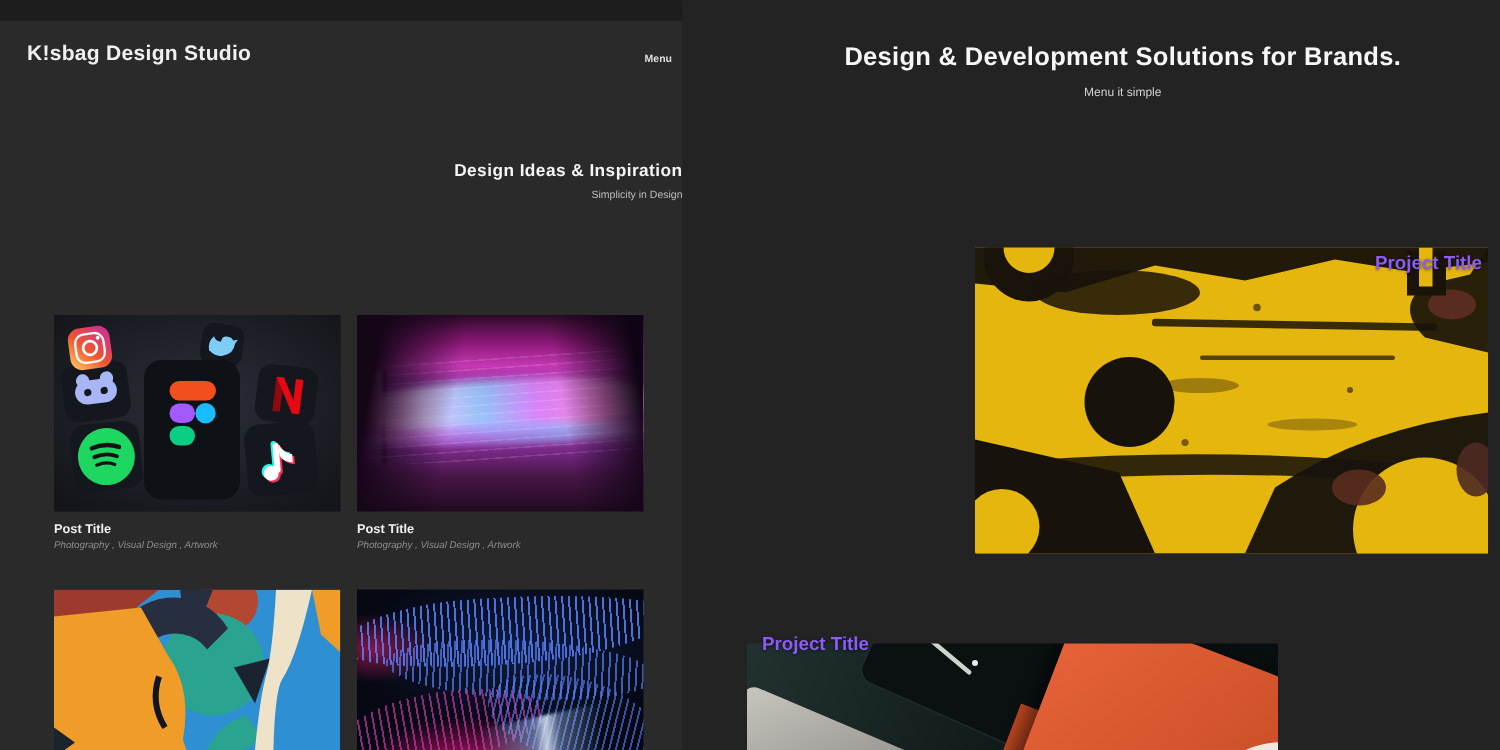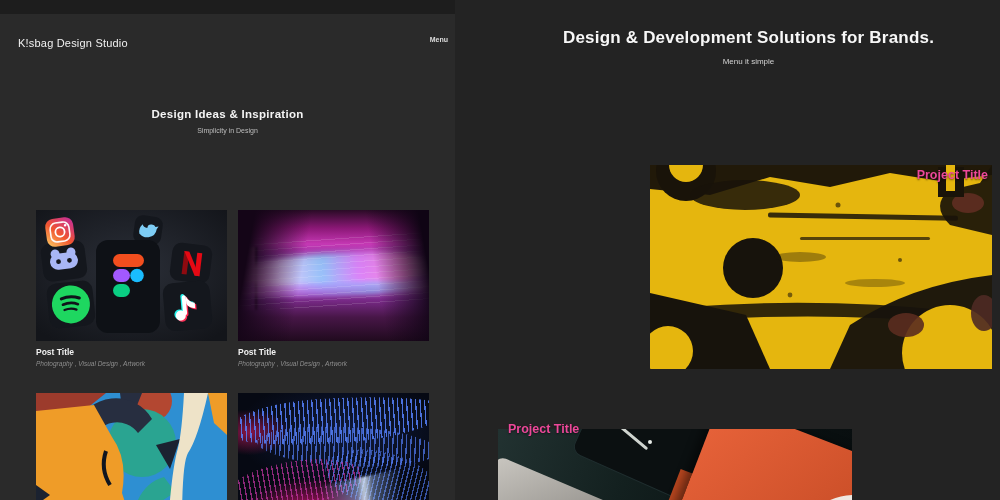--- a/index.html
+++ b/index.html
@@ -10,28 +10,28 @@
     -webkit-font-smoothing:antialiased;
   }
   
   .left-page{
     position:absolute;left:0;top:0;width:455px;height:500px;
     background:#2a2a2a;overflow:hidden;
     box-shadow:2px 0 8px rgba(0,0,0,.35);
   }
   .top-strip{position:absolute;left:0;top:0;width:455px;height:14px;background:#1d1d1d;}
   .brand{
-    position:absolute;left:18px;top:37px;
-    font-size:11px;font-weight:400;color:#f0f0f0;letter-spacing:.2px;cursor:pointer;
+    position:absolute;left:18px;top:27px;
+    font-size:14px;font-weight:700;color:#f0f0f0;letter-spacing:.2px;cursor:pointer;
   }
   .menu-btn{
     position:absolute;right:7px;top:36px;
     font-size:7px;font-weight:700;color:#dedede;cursor:pointer;
   }
-  .left-hero{position:absolute;left:0;right:0;top:108px;text-align:center;}
+  .left-hero{position:absolute;left:0;right:0;top:108px;text-align:right;}
   .left-hero h1{margin:0;font-size:11.5px;font-weight:700;color:#f5f5f5;letter-spacing:.3px;}
   .left-hero p{margin:7px 0 0 0;font-size:7px;color:#bdbdbd;}
   .posts-grid{
     position:absolute;left:36px;top:210px;width:394px;
     display:grid;grid-template-columns:191px 191px;column-gap:11px;row-gap:26px;
   }
   .post-card{cursor:pointer;}
   .post-image{width:191px;height:131px;position:relative;overflow:hidden;background:#141414;}
   .post-title{margin-top:6px;font-size:8.5px;font-weight:700;color:#f0f0f0;}
   .post-meta{margin-top:3px;font-size:6.5px;font-style:italic;color:#8d8d8d;}
@@ -55,21 +55,21 @@
 
   
   .right-page{position:absolute;left:455px;top:0;width:545px;height:500px;background:#232323;overflow:hidden;}
   .right-hero{position:absolute;left:42px;right:0;top:28px;text-align:center;}
   .right-hero h1{margin:0;font-size:17px;font-weight:700;color:#f7f7f7;letter-spacing:.2px;}
   .right-hero p{margin:9px 0 0 0;font-size:8px;color:#d2d2d2;}
   .project{position:absolute;cursor:pointer;}
   .project-1{left:195px;top:165px;width:342px;height:204px;}
   .project-2{left:43px;top:429px;width:354px;height:170px;background:linear-gradient(110deg,#223231 0%,#13201f 35%,#0a1112 70%,#070c0d 100%);overflow:hidden;}
   .project-title{
-    position:absolute;z-index:3;font-size:12.5px;font-weight:700;color:#ec4899;
+    position:absolute;z-index:3;font-size:12.5px;font-weight:700;color:#8b5cf6;
     text-shadow:0 1px 2px rgba(0,0,0,.55);white-space:nowrap;
   }
   .pt-1{top:3px;right:4px;}
   .pt-2{left:53px;top:422px;z-index:4;}
   .project svg{display:block;}
 
   
   .p2-device{position:absolute;left:85px;top:-35px;width:170px;height:95px;background:#0b1011;border:1px solid #1f2d2e;border-radius:10px;transform:rotate(24deg);}
   .p2-cable{position:absolute;left:98px;top:0px;width:58px;height:3px;background:#cfd4cf;border-radius:2px;transform:rotate(40deg);}
   .p2-dot{position:absolute;left:150px;top:11px;width:4px;height:4px;border-radius:50%;background:#e8ece8;}

